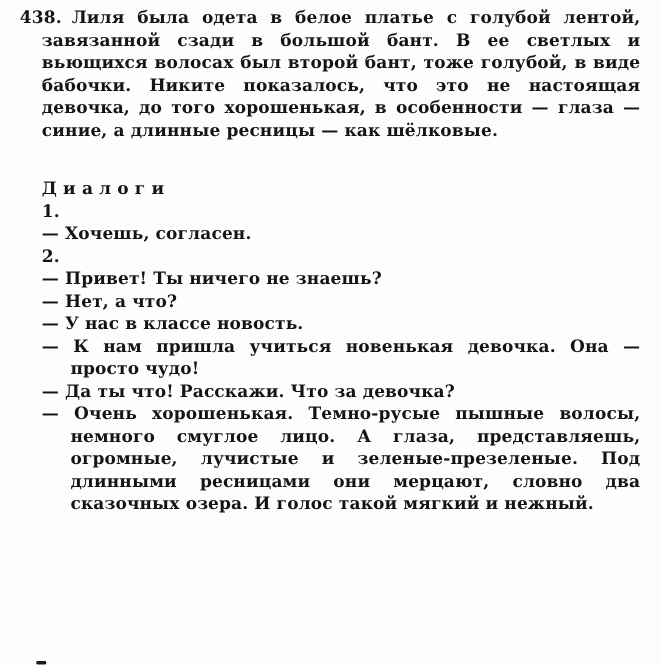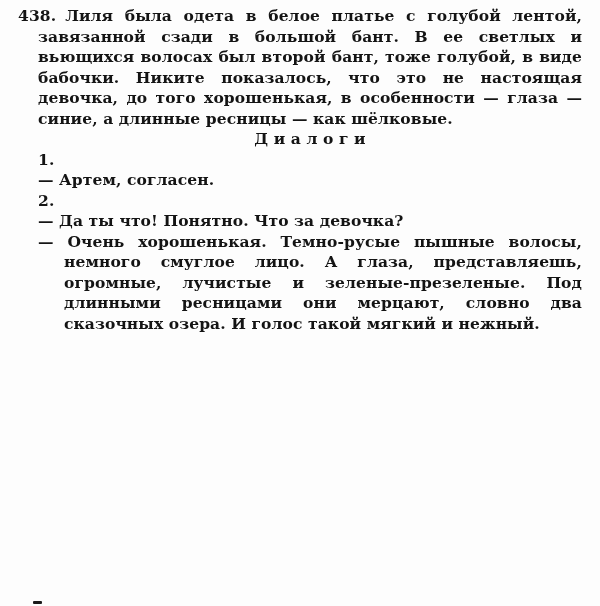--- a/index.html
+++ b/index.html
@@ -27,21 +27,22 @@
   p { margin: 0; }
   .intro {
     text-align: justify;
     text-indent: -20px; 
   }
   .num {
     margin-right: 9px;
     white-space: nowrap;
   }
   .heading {
-    text-align: center;
+    text-align: left;
+    margin-top: 32px;
   }
   .sec-num {
     text-align: left;
   }
   .reply {
     text-align: justify;
     padding-left: 26px;
     text-indent: -26px;
   }
   .artifact {
@@ -64,33 +65,37 @@
   <p class="heading">Д и а л о г и</p>
   <div id="sections">
   <section class="dialog-section">
     <p class="sec-num">1.</p>
     <div class="replies">
 
 
 
 
 
-  <p class="reply">— Артем, согласен.</p>
+  <p class="reply">— Хочешь, согласен.</p>
 </div>
   </section>
 
   <section class="dialog-section">
     <p class="sec-num">2.</p>
     <div class="replies">
+  <p class="reply">— Привет! Ты ничего не знаешь?</p>
+
+  <p class="reply">— Нет, а что?</p>
+
+  <p class="reply">— У нас в классе новость.</p>
 
 
+  <p class="reply">— К нам пришла учиться новенькая девочка. Она — просто чудо!</p>
 
-
-
-  <p class="reply">— Да ты что! Понятно. Что за девочка?</p>
+  <p class="reply">— Да ты что! Расскажи. Что за девочка?</p>
 
   <p class="reply">— Очень хорошенькая. Темно-русые пышные волосы, немного смуглое лицо. А глаза, представляешь, огромные, лучистые и зеленые-презеленые. Под длинными ресницами они мерцают, словно два сказочных озера. И голос такой мягкий и нежный.</p>
 
 </div>
   </section>
 </div>
   <div class="artifact"></div>
 </div>
 
 </body></html>

